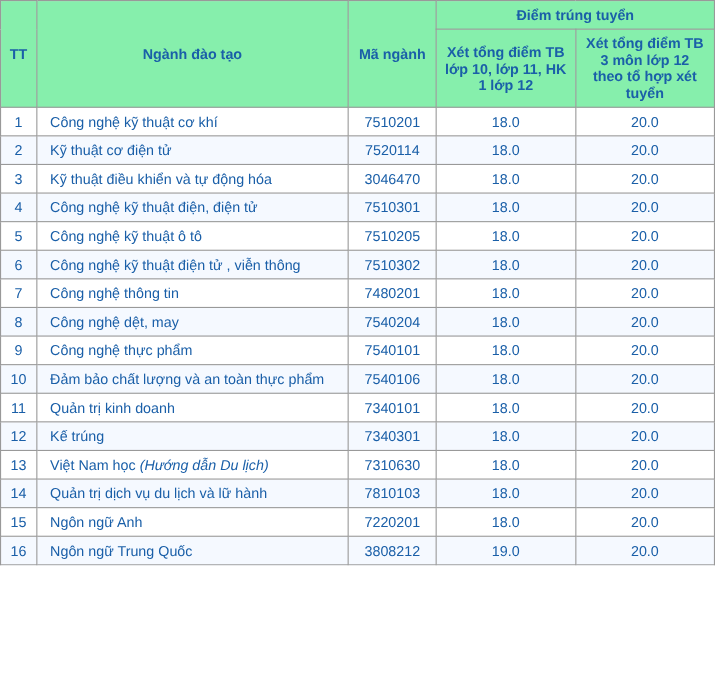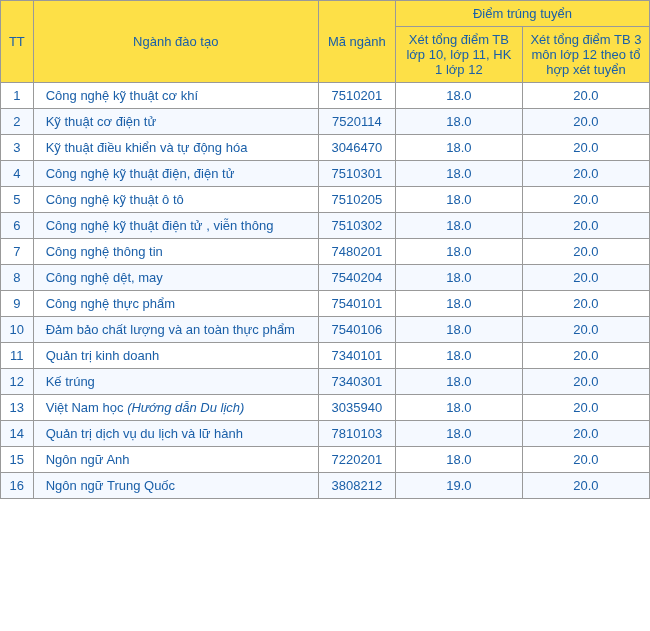--- a/index.html
+++ b/index.html
@@ -17,22 +17,22 @@
       border: 1px solid #999;
       padding: 5px 7px;
       text-align: center;
       color: #1a5fa8;
     }
     td.name-col {
       text-align: left;
       padding-left: 12px;
     }
     th {
-      background: #fde047;
-      font-weight: normal;
+      background: #86efac;
+      font-weight: bold;
       color: #1a5fa8;
       vertical-align: middle;
     }
     tr:nth-child(even) td {
       background: #f5f9ff;
     }
     tr:nth-child(odd) td {
       background: #fff;
     }
     td.score {
@@ -136,21 +136,21 @@
       <tr>
         <td>12</td>
         <td class="name-col">Kế trúng</td>
         <td>7340301</td>
         <td class="score">18.0</td>
         <td class="score">20.0</td>
       </tr>
       <tr>
         <td>13</td>
         <td class="name-col">Việt Nam học <em>(Hướng dẫn Du lịch)</em></td>
-        <td>3035940</td>
+        <td>7310630</td>
         <td class="score">18.0</td>
         <td class="score">20.0</td>
       </tr>
       <tr>
         <td>14</td>
         <td class="name-col">Quản trị dịch vụ du lịch và lữ hành</td>
         <td>7810103</td>
         <td class="score">18.0</td>
         <td class="score">20.0</td>
       </tr>

